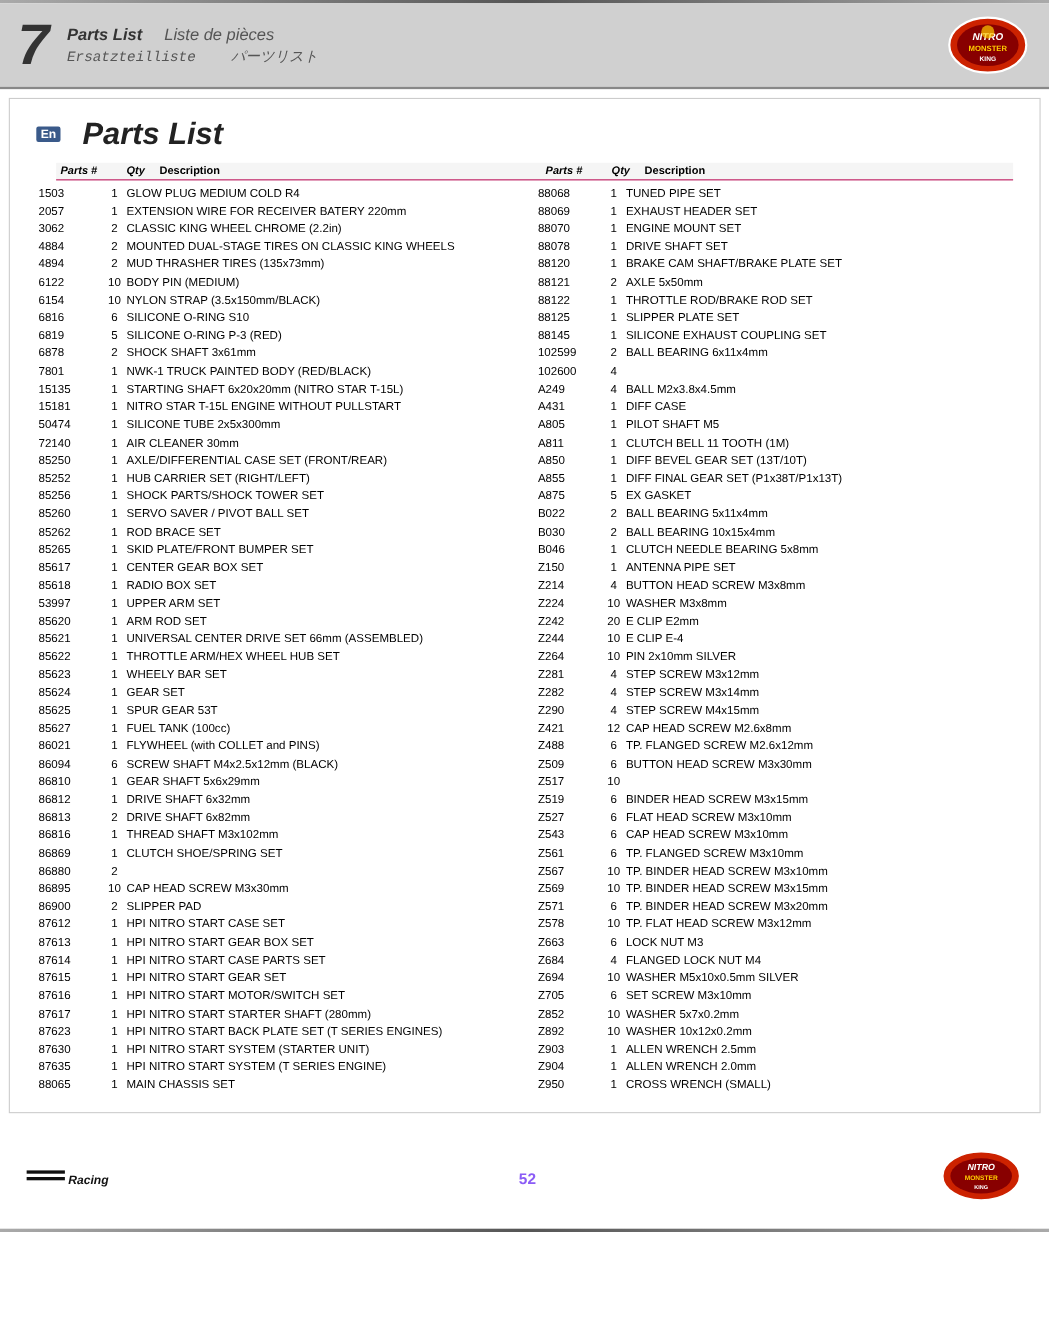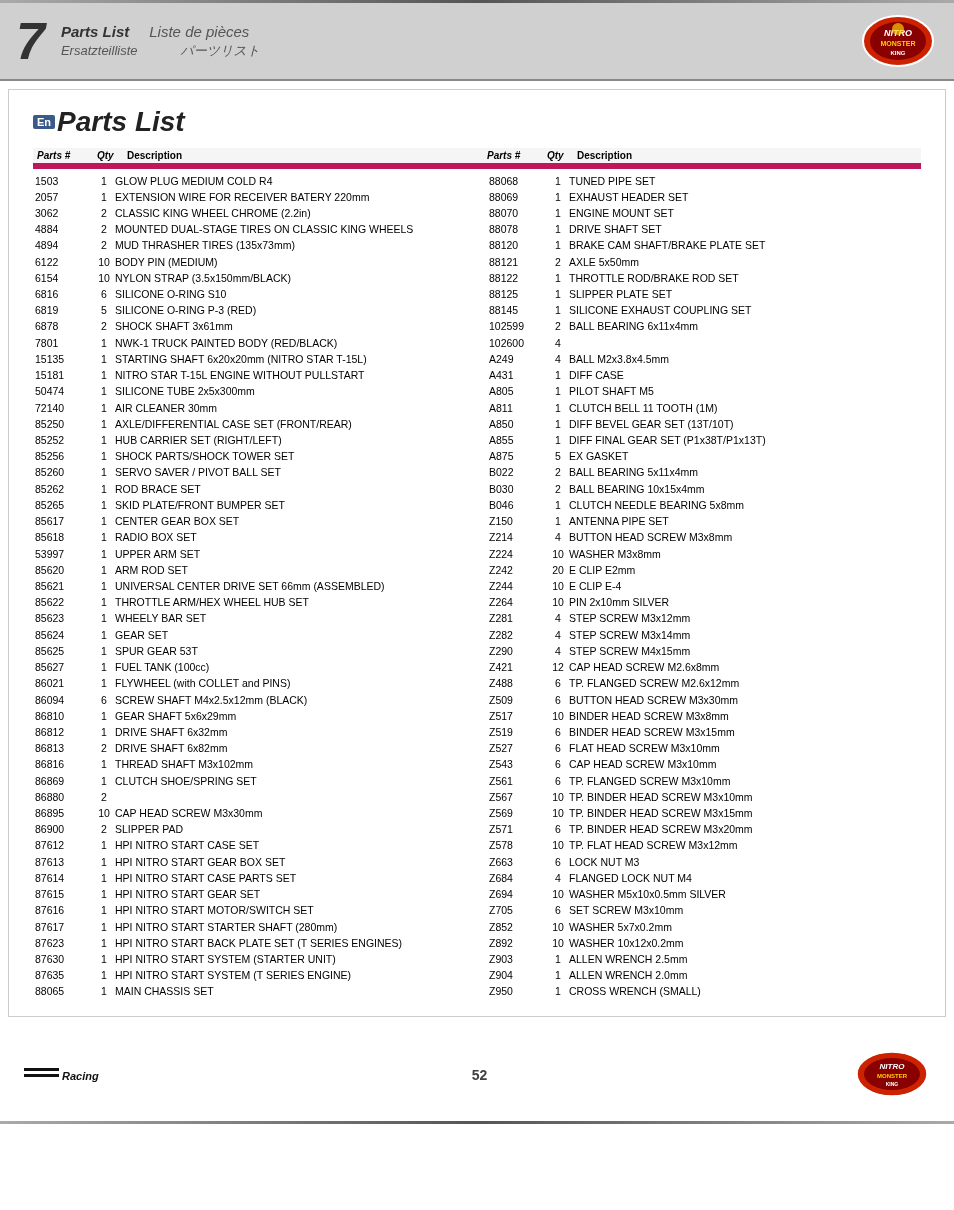--- a/index.html
+++ b/index.html
@@ -53,20 +53,21 @@
     .header-title-fr {
       font-size: 15px;
       font-weight: normal;
       color: #555;
       font-style: italic;
     }
     .header-title-de {
       font-size: 13px;
       color: #555;
       font-style: italic;
+      font-family: Liberation Mono, monospace;
     }
     .header-title-jp {
       font-size: 13px;
       color: #555;
       font-style: italic;
     }
     .header-logo {
       width: 80px;
       height: 60px;
       display: flex;
@@ -78,46 +79,47 @@
     .main-content {
       padding: 16px 24px;
       border: 1px solid #ccc;
       margin: 8px;
     }
 
     
     .parts-list-heading {
       display: flex;
       align-items: center;
-      gap: 2px;
+      gap: 20px;
       margin-bottom: 10px;
     }
     .en-badge {
       background: #3a5a8a;
       color: #fff;
       font-size: 11px;
       font-weight: bold;
       padding: 1px 4px;
       border-radius: 2px;
     }
     .parts-list-title {
       font-size: 28px;
       font-weight: bold;
       font-style: italic;
       color: #222;
     }
 
     
     .col-headers {
       display: flex;
-      border-bottom: 6px solid #be185d;
+      border-bottom: 1px solid #be185d;
       padding-bottom: 2px;
       margin-bottom: 4px;
       background: #f5f5f5;
       padding: 2px 4px;
+      margin-left: 18px;
     }
     .col-part { width: 60px; font-weight: bold; font-style: italic; font-size: 10px; }
     .col-qty { width: 30px; font-weight: bold; font-style: italic; font-size: 10px; }
     .col-desc { flex: 1; font-weight: bold; font-size: 10px; }
 
     
     .parts-table {
       display: flex;
       gap: 20px;
     }
@@ -145,21 +147,21 @@
       padding: 12px 24px;
       margin-top: 20px;
     }
     .footer-logo {
       display: flex;
       align-items: center;
     }
     .page-number {
       font-size: 14px;
       font-weight: bold;
-      color: #404040;
+      color: #8b5cf6;
     }
 
     
     .page-border-top {
       height: 3px;
       background: linear-gradient(to right, #aaa, #555, #aaa);
       margin-bottom: 0;
     }
     .page-border-bottom {
       height: 3px;
@@ -175,21 +177,21 @@
 <div class="header-banner">
   <div class="header-left">
     <div class="header-number">7</div>
     <div class="header-titles">
       <div class="header-title-row">
         <span class="header-title-en">Parts List</span>
         <span class="header-title-fr">Liste de pièces</span>
       </div>
       <div class="header-title-row">
         <span class="header-title-de">Ersatzteilliste</span>
-        <span style="margin-left:23px;" class="header-title-jp">パーツリスト</span>
+        <span style="margin-left:12px;" class="header-title-jp">パーツリスト</span>
       </div>
     </div>
   </div>
   <div class="header-logo">
 
     <svg width="75" height="55" viewBox="0 0 75 55">
       <ellipse cx="37" cy="27" rx="35" ry="25" fill="#cc2200" stroke="#fff" stroke-width="2"></ellipse>
       <ellipse cx="37" cy="27" rx="28" ry="19" fill="#880000"></ellipse>
       <text x="37" y="22" text-anchor="middle" fill="#fff" font-size="9" font-weight="bold" font-style="italic">NITRO</text>
       <text x="37" y="32" text-anchor="middle" fill="#ffcc00" font-size="7" font-weight="bold">MONSTER</text>
@@ -641,21 +643,20 @@
       <span class="cell-desc">TP. FLANGED SCREW M2.6x12mm</span>
     </div>
         <div class="parts-row">
       <span class="cell-part">Z509</span>
       <span class="cell-qty">6</span>
       <span class="cell-desc">BUTTON HEAD SCREW M3x30mm</span>
     </div>
         <div class="parts-row">
       <span class="cell-part">Z517</span>
       <span class="cell-qty">10</span>
-      <span class="cell-desc">BINDER HEAD SCREW M3x8mm</span>
     </div>
         <div class="parts-row">
       <span class="cell-part">Z519</span>
       <span class="cell-qty">6</span>
       <span class="cell-desc">BINDER HEAD SCREW M3x15mm</span>
     </div>
         <div class="parts-row">
       <span class="cell-part">Z527</span>
       <span class="cell-qty">6</span>
       <span class="cell-desc">FLAT HEAD SCREW M3x10mm</span>

